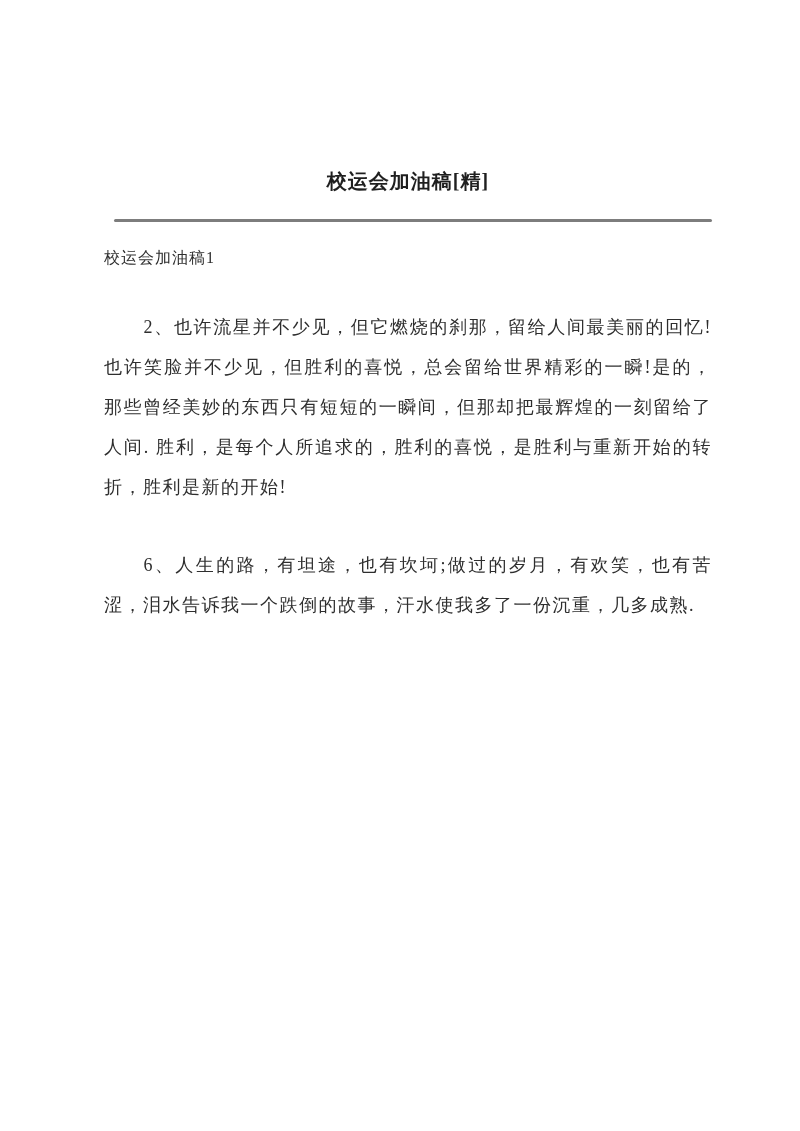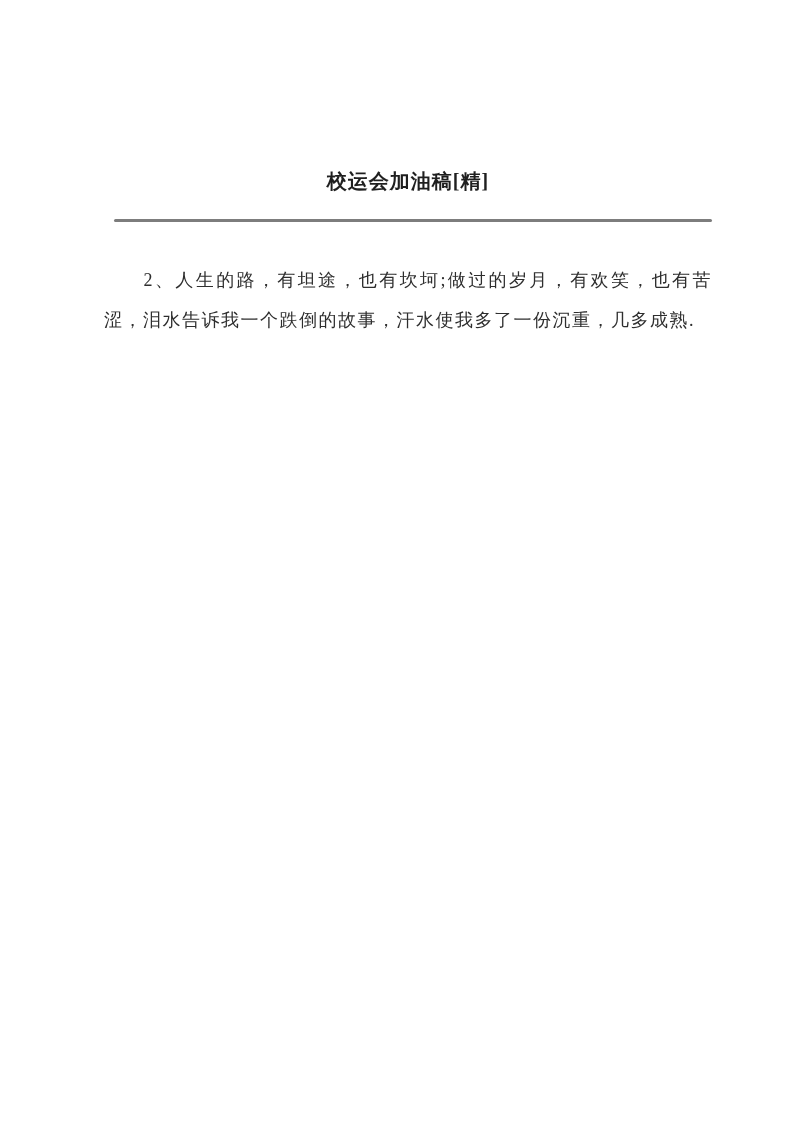--- a/index.html
+++ b/index.html
@@ -54,20 +54,22 @@
 </head>
 <body>
 
 <div class="page">
   <div class="content">
 
     <h1 class="doc-title">校运会加油稿[精]</h1>
 
     <div class="title-rule"></div>
 
+    <div class="section-heading">校运会加油稿1</div>
 
 
+    <p class="para spaced indent">2、也许流星并不少见，但它燃烧的刹那，留给人间最美丽的回忆!也许笑脸并不少见，但胜利的喜悦，总会留给世界精彩的一瞬!是的，那些曾经美妙的东西只有短短的一瞬间，但那却把最辉煌的一刻留给了人间. 胜利，是每个人所追求的，胜利的喜悦，是胜利与重新开始的转折，胜利是新的开始!</p>
 
 
-    <p class="para spaced indent">2、人生的路，有坦途，也有坎坷;做过的岁月，有欢笑，也有苦涩，泪水告诉我一个跌倒的故事，汗水使我多了一份沉重，几多成熟.</p>
+    <p class="para spaced indent">6、人生的路，有坦途，也有坎坷;做过的岁月，有欢笑，也有苦涩，泪水告诉我一个跌倒的故事，汗水使我多了一份沉重，几多成熟.</p>
 
   </div>
 </div>
 
 </body></html>

